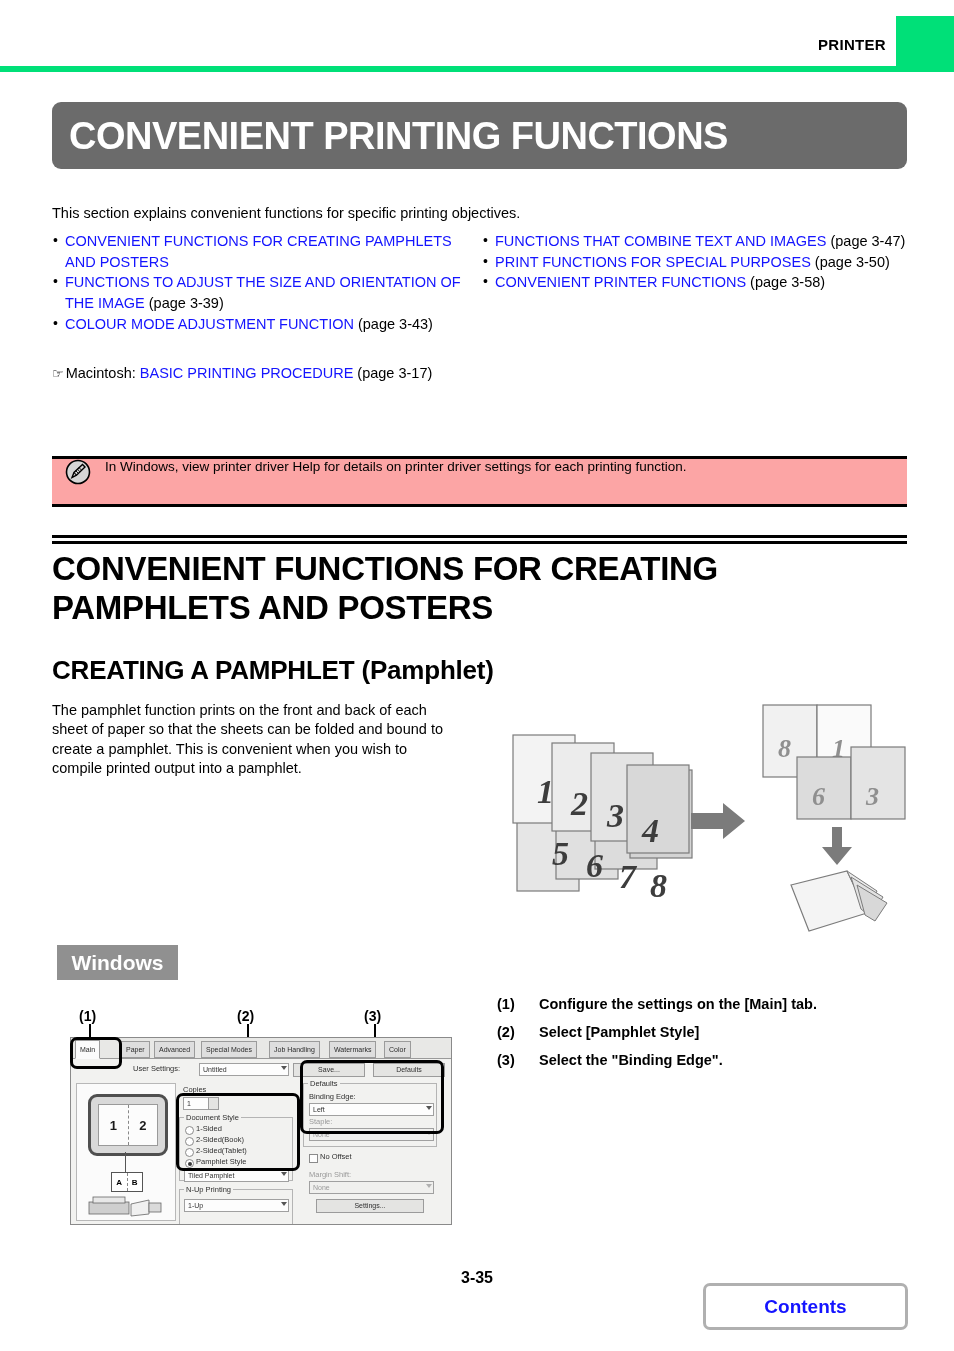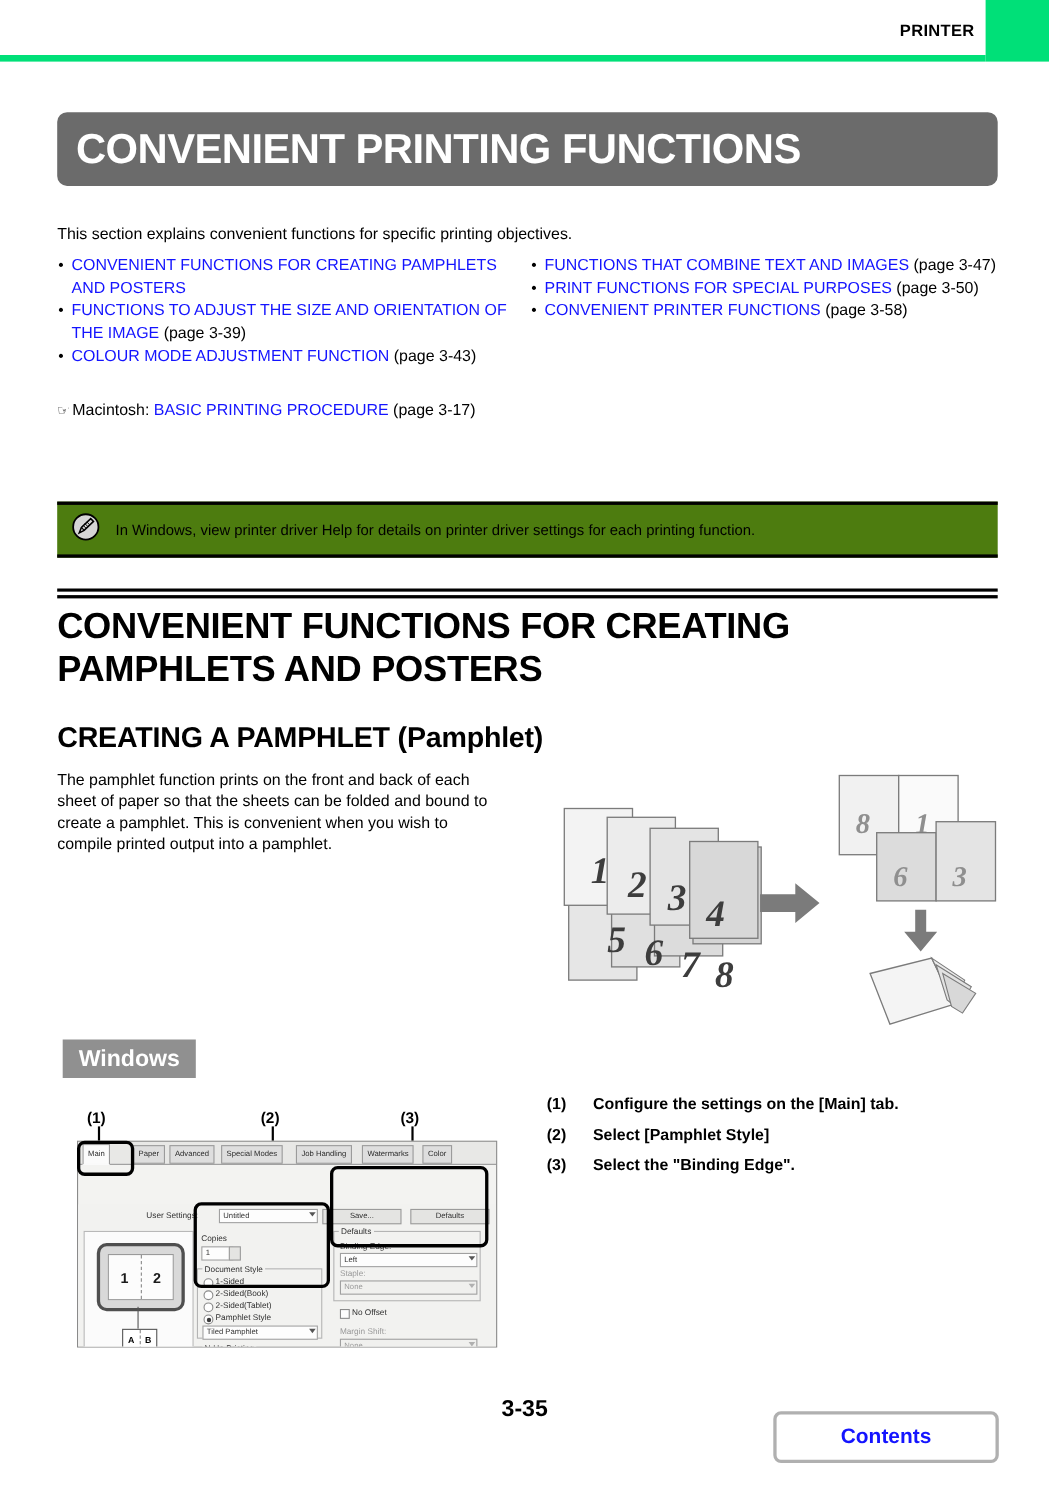--- a/index.html
+++ b/index.html
@@ -12,21 +12,21 @@
     height: 1351px;
     position: relative;
     font-family: "Liberation Sans", sans-serif;
     color: #000;
     overflow: hidden;
   }
 
   
   #top-header {
     position: absolute;
-    left: 0; top: 0;
+    left: 0; top: 16px;
     width: 954px; height: 52px; text-decoration: underline;
   }
   #top-green-block {
     position: absolute;
     right: 0; top: 0;
     width: 58px; height: 56px;
     background: #00e078;
   }
   #top-green-rule {
     position: absolute;
@@ -121,25 +121,25 @@
     letter-spacing: -1px;
     margin-right: 3px;
   }
 
   
   #note-box {
     position: absolute;
     left: 52px; top: 456px;
     width: 855px;
     height: 45px;
-    background: #4d7c0f;
+    background: #fca5a5;
     border-top: 3px solid #000;
     border-bottom: 3px solid #000;
     display: flex;
-    align-items: center;
+    align-items: flex-start;
   }
   #note-icon {
     margin-left: 13px;
     margin-right: 14px;
     flex: 0 0 auto;
   }
   #note-text {
     font-size: 13.5px;
   }
 
@@ -243,21 +243,20 @@
     background: #fbfbfb;
     border-bottom: 1px solid #fbfbfb;
     top: 2px;
     height: 17px;
     line-height: 17px;
   }
   #dlg-body {
     position: relative;
     height: 186px;
     background: #f2f2f0;
-    margin-top: 36px;
   }
   .dlg-label {
     position: absolute;
     font-size: 7.5px;
     color: #2f2f2f;
     white-space: nowrap;
   }
   .dlg-field {
     position: absolute;
     background: #fdfdfd;
@@ -412,21 +411,21 @@
     margin-bottom: 12px;
   }
   .instr-num { width: 42px; flex: 0 0 42px; }
 
   
   #page-number {
     position: absolute;
     left: 0; top: 1269px;
     width: 954px;
     text-align: center;
-    font-size: 21px;
+    font-size: 16px;
     font-weight: bold;
   }
   #contents-button {
     position: absolute;
     left: 703px; top: 1283px;
     width: 199px; height: 41px;
     border: 3px solid #b0b0b0;
     border-radius: 7px;
     background: #fff;
     display: flex;

